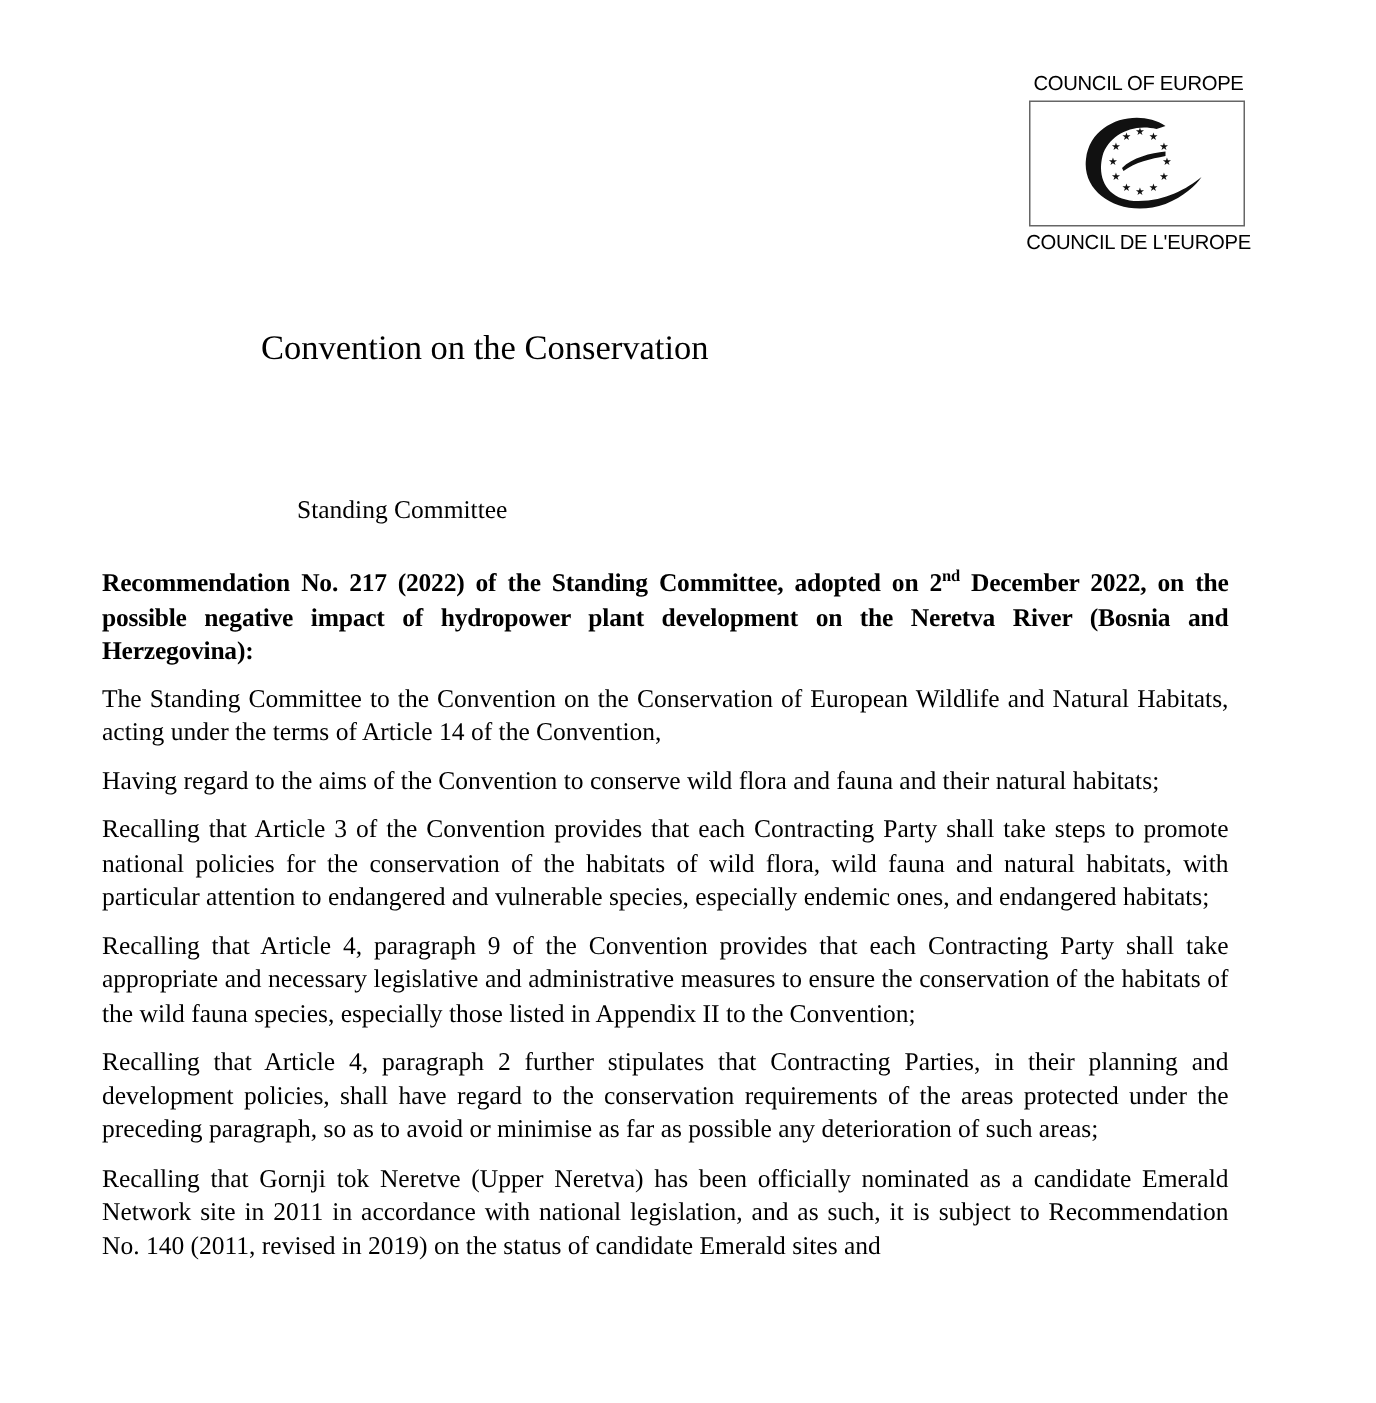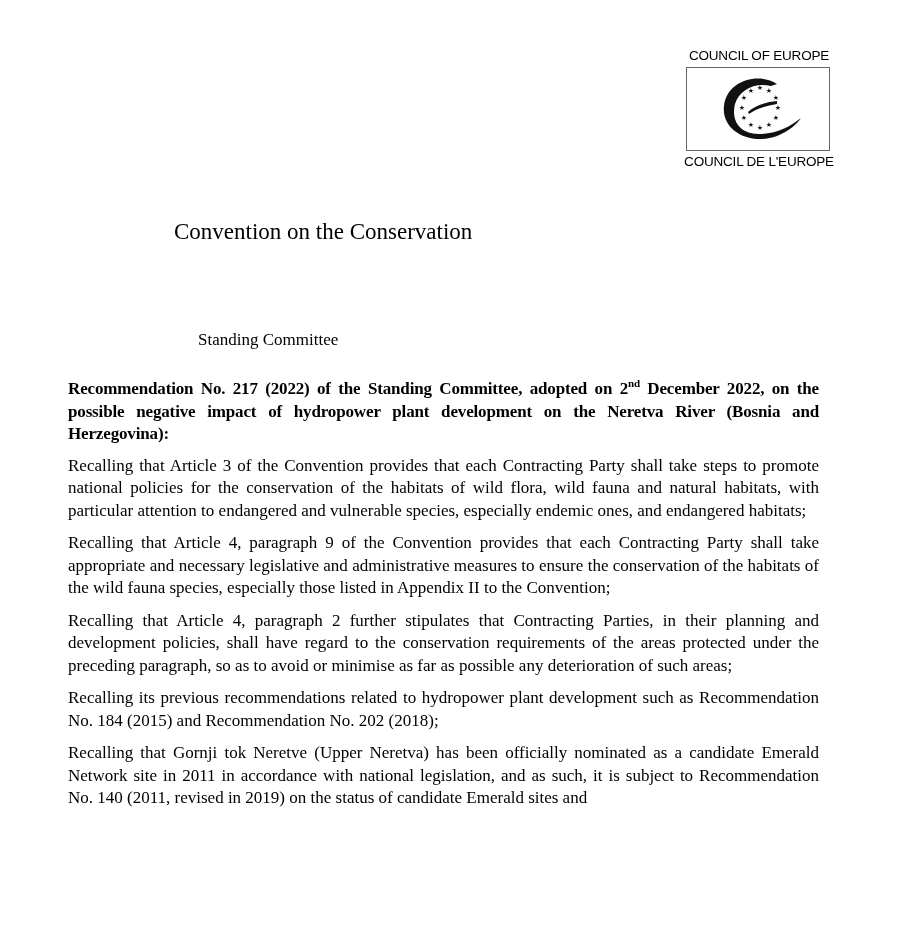--- a/index.html
+++ b/index.html
@@ -52,19 +52,20 @@
 </div>
 
 <div class="doc">
   <div class="convention">
     <div>Convention on the Conservation</div>
   </div>
   <div class="committee">Standing Committee</div>
 
   <div class="body">
     <p class="title"><span>Recommendation No. 217 (2022) of the Standing Committee, adopted on 2</span><sup>nd</sup><span> December 2022, on the possible negative impact of hydropower plant development on the Neretva River (Bosnia and Herzegovina):</span></p>
+    <p class="para">The Standing Committee to the Convention on the Conservation of European Wildlife and Natural Habitats, acting under the terms of Article 14 of the Convention,</p>
+    <p class="para">Having regard to the aims of the Convention to conserve wild flora and fauna and their natural habitats;</p>
     <p class="para">Recalling that Article 3 of the Convention provides that each Contracting Party shall take steps to promote national policies for the conservation of the habitats of wild flora, wild fauna and natural habitats, with particular attention to endangered and vulnerable species, especially endemic ones, and endangered habitats;</p>
     <p class="para">Recalling that Article 4, paragraph 9 of the Convention provides that each Contracting Party shall take appropriate and necessary legislative and administrative measures to ensure the conservation of the habitats of the wild fauna species, especially those listed in Appendix II to the Convention;</p>
     <p class="para">Recalling that Article 4, paragraph 2 further stipulates that Contracting Parties, in their planning and development policies, shall have regard to the conservation requirements of the areas protected under the preceding paragraph, so as to avoid or minimise as far as possible any deterioration of such areas;</p>
-    <p class="para">Recalling its previous recommendations related to hydropower plant development such as Recommendation No. 184 (2015) and Recommendation No. 202 (2018);</p>
     <p class="para last">Recalling that Gornji tok Neretve (Upper Neretva) has been officially nominated as a candidate Emerald Network site in 2011 in accordance with national legislation, and as such, it is subject to Recommendation No. 140 (2011, revised in 2019) on the status of candidate Emerald sites and</p>
   </div>
 </div>
 
 </body></html>

